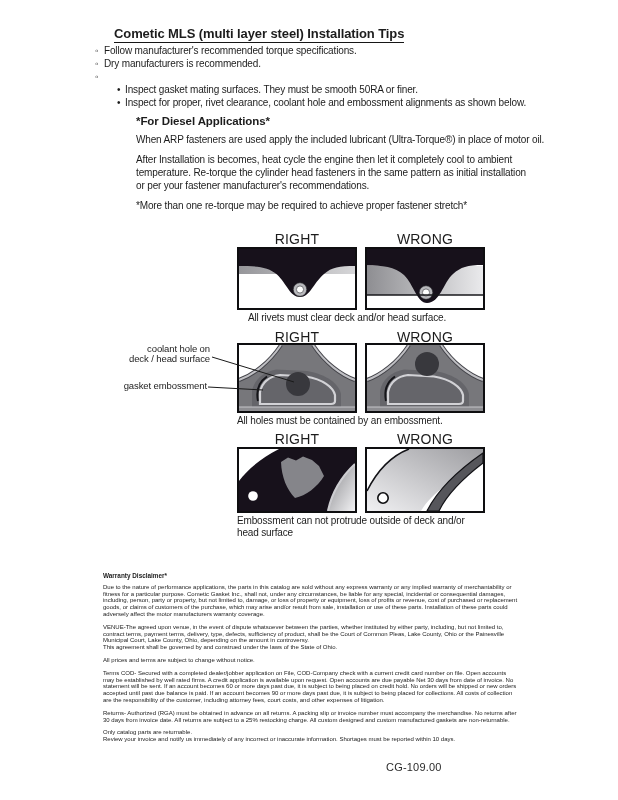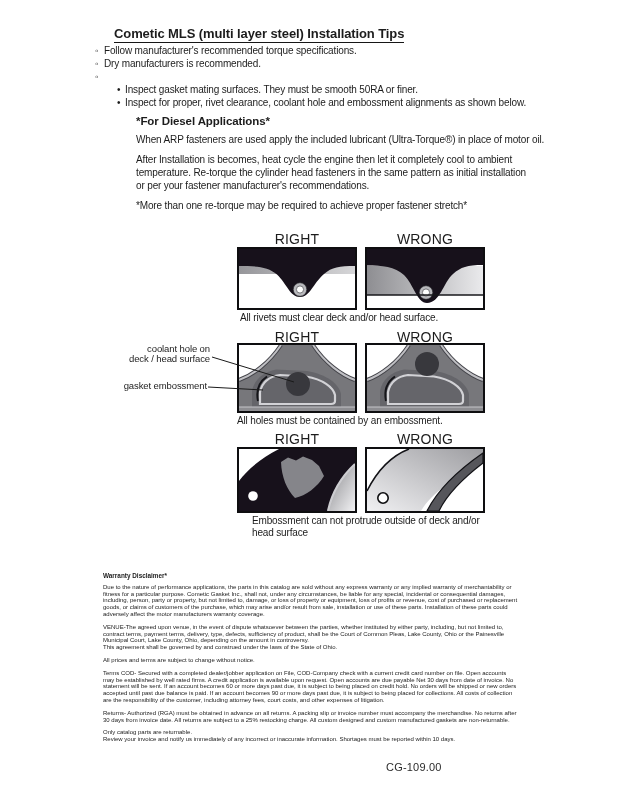--- a/index.html
+++ b/index.html
@@ -137,21 +137,21 @@
       <path class="f-dark" d="M2,2 H118 V18 C102,18 96,20 88,27 C78,36 75,56 62,56 C52,56 49,38 39,28 C30,19.5 17,18.5 2,18.5 Z"></path>
       <g>
         <circle cx="61" cy="45.5" r="6.8" fill="#b9b9bd" stroke="#2a2a2e" stroke-width="0.7"></circle>
         <circle cx="61" cy="45.5" r="3.6" fill="#ffffff" stroke="#6a6a6e" stroke-width="0.9"></circle>
       </g>
       <line x1="2" y1="48" x2="118" y2="48" stroke="#17171b" stroke-width="1.4"></line>
       <rect class="s-border" x="1" y="1" width="118" height="61"></rect>
     </svg>
   </div>
 
-  <div class="abs dg-caption" style="left:240px;top:312px;white-space:nowrap;">All rivets must clear deck and/or head surface.</div>
+  <div class="abs dg-caption" style="left:248px;top:312px;white-space:nowrap;">All rivets must clear deck and/or head surface.</div>
 
   <div class="abs dg-hdr" style="left:237px;top:329px;">RIGHT</div>
   <div class="abs dg-hdr" style="left:365px;top:329px;">WRONG</div>
 
   <div class="abs anno" style="left:88px;top:344px;width:122px;">
     <div>coolant hole on</div>
     <div>deck / head surface</div>
   </div>
   <div class="abs anno" style="left:88px;top:381px;width:119px;text-align:right;">gasket embossment</div>
 
@@ -236,21 +236,21 @@
       <rect x="2" y="2" width="116" height="62" fill="#ffffff"></rect>
       <path d="M2,44 C12,24 26,9 44,2 L118,2 L118,12 C88,32 66,47 56,64 L2,64 Z" fill="url(#w3g)"></path>
       <path d="M2,44 C12,24 26,9 44,2" fill="none" stroke="#131317" stroke-width="1.6"></path>
       <path d="M118,18 C102,30 86,46 76,64 L118,64 Z" fill="#ffffff"></path>
       <path d="M118,6 C92,24 72,44 62,64 L74,64 C83,45 101,29 118,16 Z" fill="#56565b" stroke="#131317" stroke-width="1.2"></path>
       <circle cx="18" cy="51" r="5.2" fill="#ffffff" stroke="#0e0e10" stroke-width="1.6"></circle>
       <rect class="s-border" x="1" y="1" width="118" height="64"></rect>
     </svg>
   </div>
 
-  <div class="abs dg-caption" style="left:252px;top:515px;width:228px;">Embossment can not protrude outside of deck and/or head surface</div>
+  <div class="abs dg-caption" style="left:237px;top:515px;width:228px;">Embossment can not protrude outside of deck and/or head surface</div>
 
   <div class="abs disclaimer">
     <h3>Warranty Disclaimer*</h3>
     <p>Due to the nature of performance applications, the parts in this catalog are sold without any express warranty or any implied warranty of merchantability or fitness for a particular purpose.  Cometic Gasket Inc., shall not, under any circumstances, be liable for any special, incidental or consequential damages, including, person, party or property, but not limited to, damage, or loss of property or equipment, loss of profits or revenue, cost of purchased or replacement goods, or claims of customers of the purchase, which may arise and/or result from sale, installation or use of these parts.  Installation of these parts could adversely affect the motor manufacturers warranty coverage.</p>
     <p class="nogap">VENUE-The agreed upon venue, in the event of dispute whatsoever between the parties, whether instituted by either party, including, but not limited to, contract terms, payment terms, delivery, type, defects, sufficiency of product, shall be the Court of Common Pleas, Lake County, Ohio or the Painesville Municipal Court, Lake County, Ohio, depending on the amount in controversy.</p>
     <p>This agreement shall be governed by and construed under the laws of the State of Ohio.</p>
     <p>All prices and terms are subject to change without notice.</p>
     <p>Terms COD- Secured with a completed dealer/jobber application on File, COD-Company check with a current credit card number on file.  Open accounts may be established by well rated firms.  A credit application is available upon request.  Open accounts are due payable Net 30 days from date of invoice.  No statement will be sent.  If an account becomes 60 or more days past due, it is subject to being placed on credit hold.  No orders will be shipped or new orders accepted until past due balance is paid.  If an account becomes 90 or more days past due, it is subject to being placed for collections.  All costs of collection are the responsibility of the customer, including attorney fees, court costs, and other expenses of litigation.</p>
     <p>Returns- Authorized (RGA) must be obtained in advance on all returns.  A packing slip or invoice number must accompany the merchandise.  No returns after 30 days from invoice date.  All returns are subject to a 25% restocking charge.  All custom designed and custom manufactured gaskets are non-returnable.</p>
     <p class="nogap">Only catalog parts are returnable.</p>

